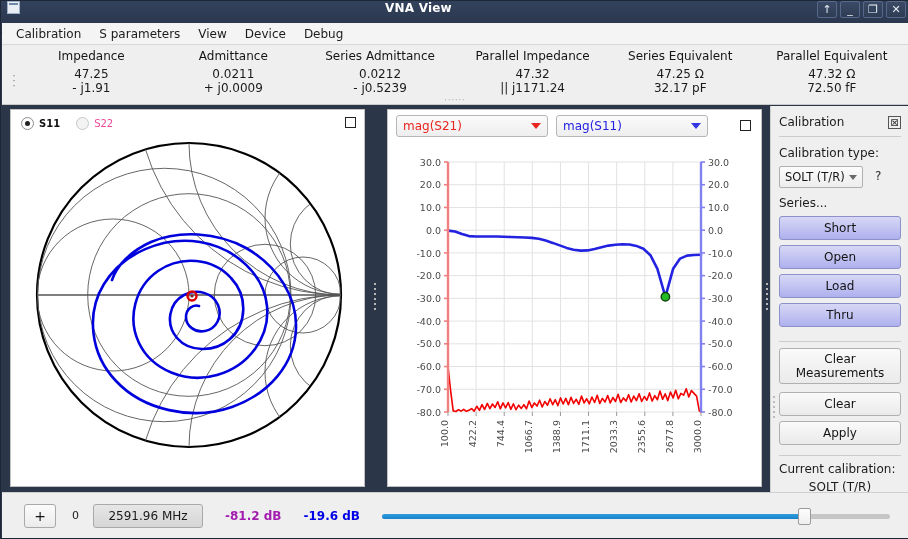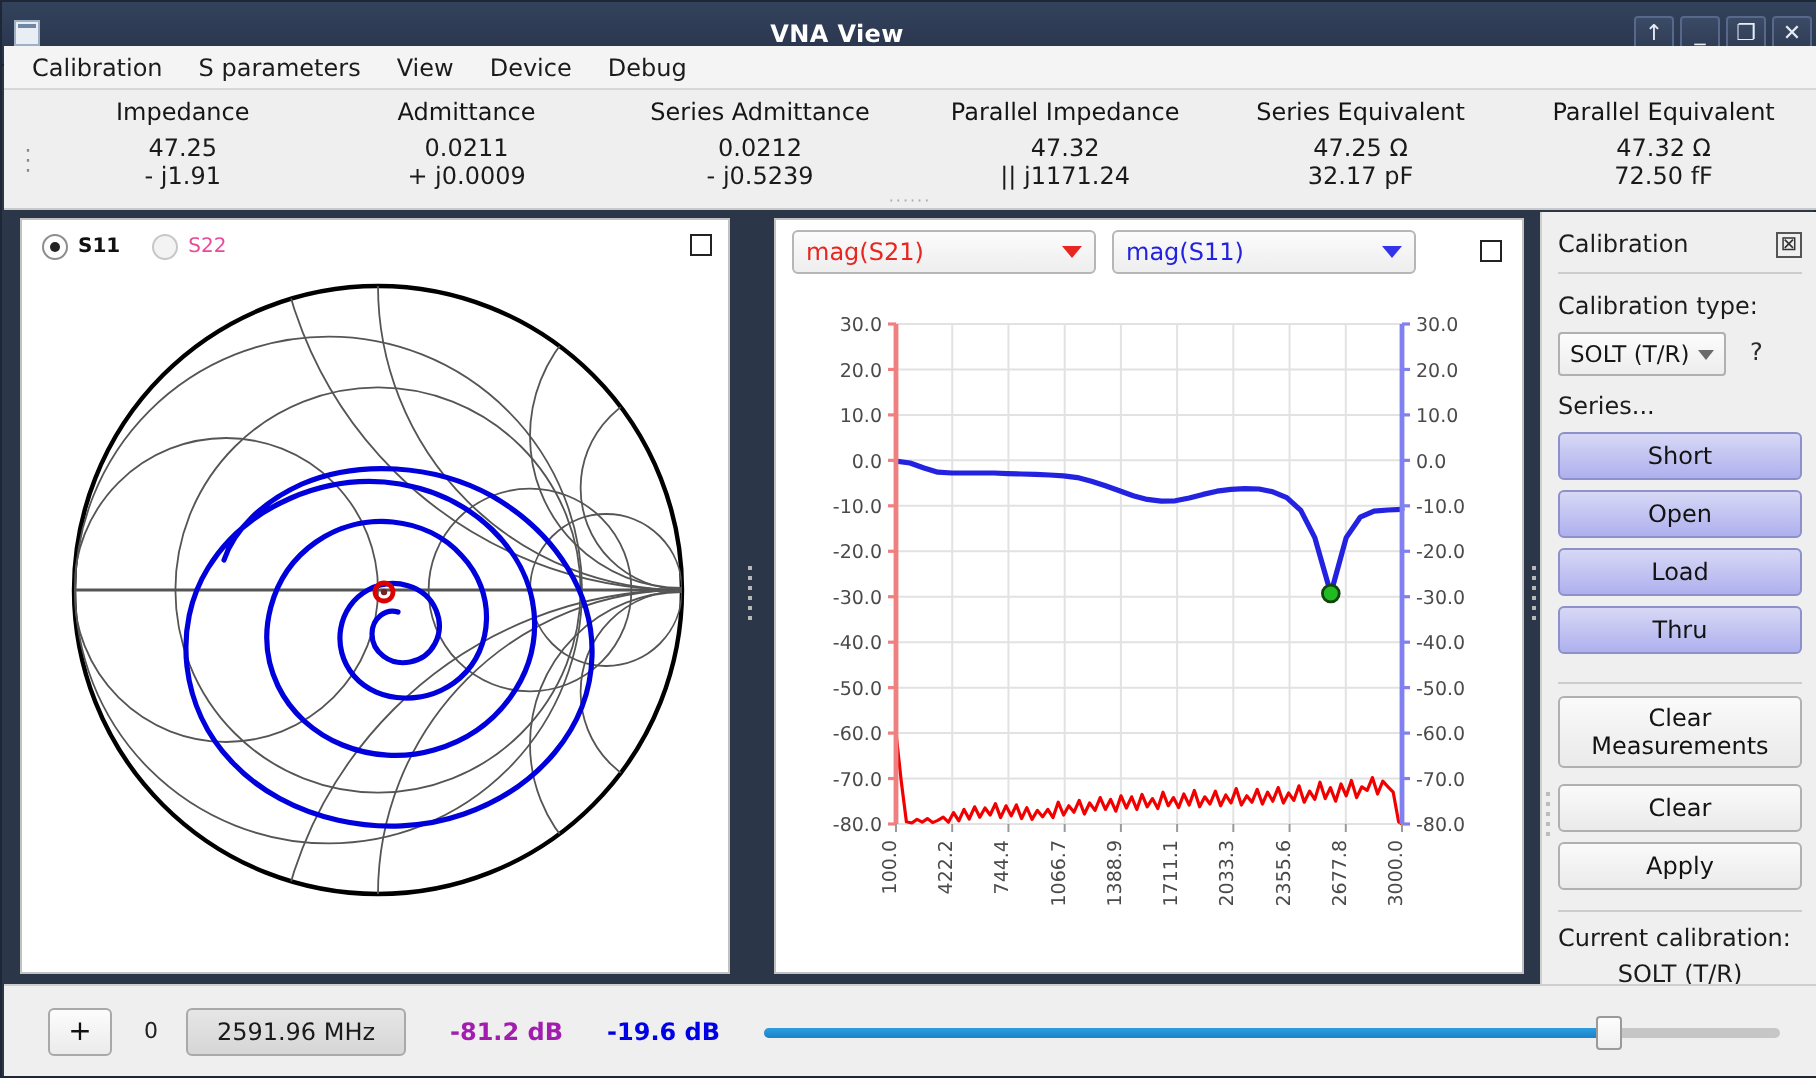--- a/index.html
+++ b/index.html
@@ -16,21 +16,21 @@
     background: #2b3648;
     border: 1px solid #1d2736;
   }
 
   
   #titlebar {
     position: absolute; left: 0; top: 0;
     width: 908px; height: 32px;
     background: linear-gradient(to bottom, #31405a 0%, #2a3purple 0%, #2b3649 100%);
     background: linear-gradient(to bottom, #33425c, #28334a);
-    display: flex; align-items: center;
+    display: flex; 
     border-bottom: 1px solid #1b2433;
   }
   #win-icon {
     width: 13px; height: 13px; margin-left: 6px;
     background: #e9eef5;
     border: 1px solid #9fb0c6;
     position: relative;
   }
   #win-icon::after {
     content: ""; position: absolute; left: 1px; top: 1px;

